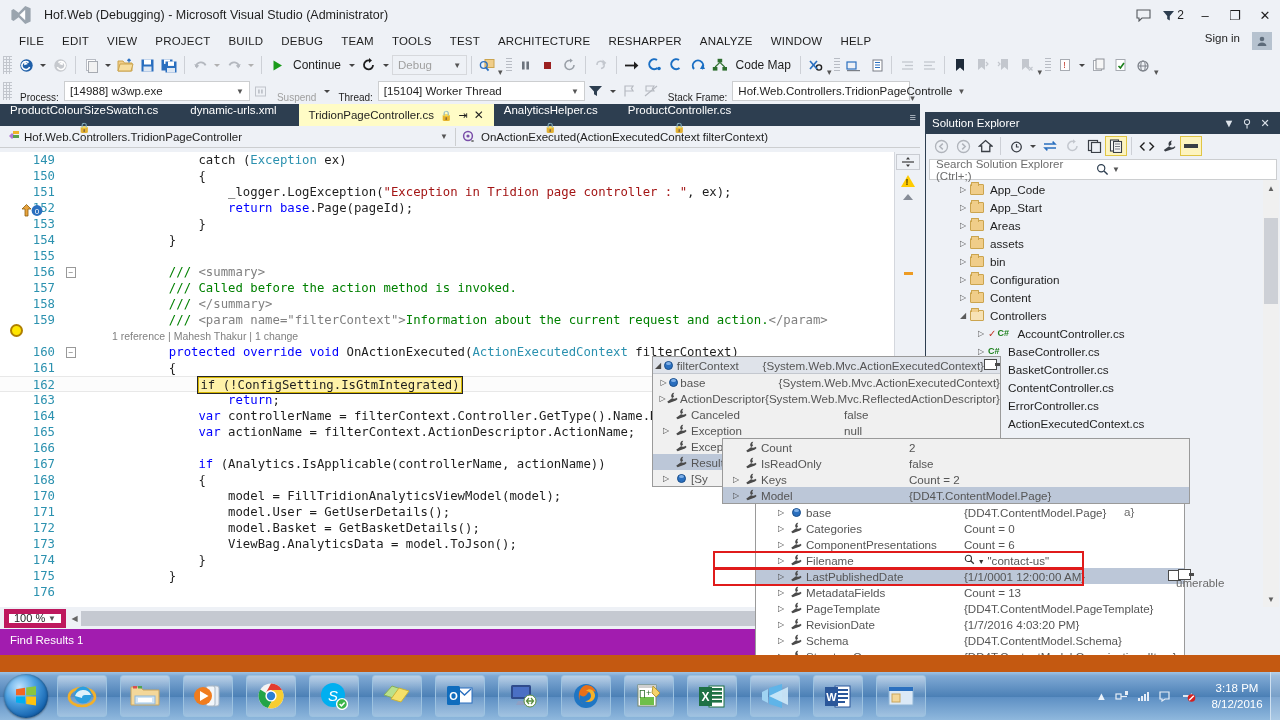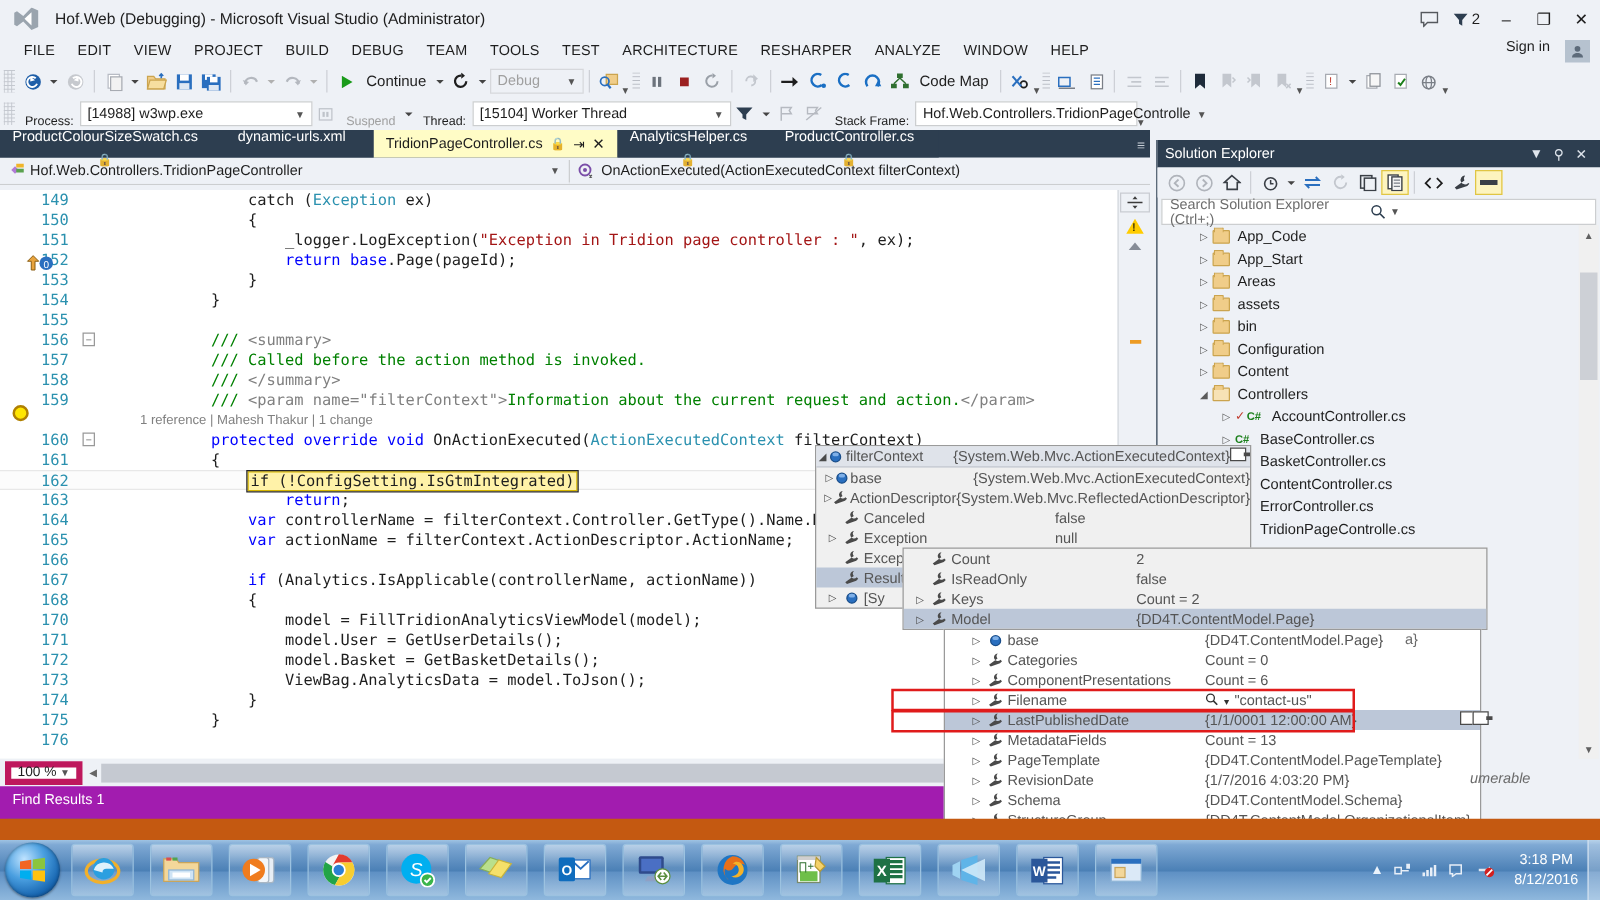--- a/index.html
+++ b/index.html
@@ -797,21 +797,21 @@
           <span>ContentController.cs</span>
         </div>
         <div class="se-row" style="padding-left: 48px;">
           <span class="se-exp">▷</span>
           <span class="cs-ico">C#</span>
           <span>ErrorController.cs</span>
         </div>
         <div class="se-row" style="padding-left: 48px;">
           <span class="se-exp">▷</span>
           <span class="cs-ico">C#</span>
-          <span>TridionPageControlle.cs</span>
+          <span>ActionExecutedContext.cs</span>
         </div>
       </div>
     <div class="se-scroll">
       <div class="se-sc-arrow">▲</div>
       <div class="se-sc-thumb"></div>
       <div class="se-sc-arrow" style="position:absolute;bottom:0;">▼</div>
     </div>
   </div>
 
   <div class="tip" style="left:652px; top:356px; width:349px;">
@@ -1059,21 +1059,21 @@
           <span class="tip-ico">
             <span class="ball"></span>
           </span>
           <span class="tip-name" style="width: 160px;">Non-Public members</span>
           <span class="tip-val"></span>
         </div>
       </div>
   </div>
 
   <div style="position:absolute; left:1124px; top:505px; font-size:11.6px; color:#6a6a6a;">a}</div>
-  <div style="position:absolute; left:1176px; top:616px; font-size:11.6px; color:#6a6a6a;font-style:italic;">umerable</div>
+  <div style="position:absolute; left:1176px; top:576px; font-size:11.6px; color:#6a6a6a;">umerable</div>
   <div style="position:absolute; left:1178px; top:569px; width:16px; height:14px;"><span class="pinico"></span></div>
 
   <div class="redbox" style="left:713px; top:551px; width:371px; height:18px;"></div>
   <div class="redbox" style="left:713px; top:568px; width:371px; height:18px;"></div>
 
 </div>
 
 <div class="orange-strip"></div>
 
 <div id="taskbar">

